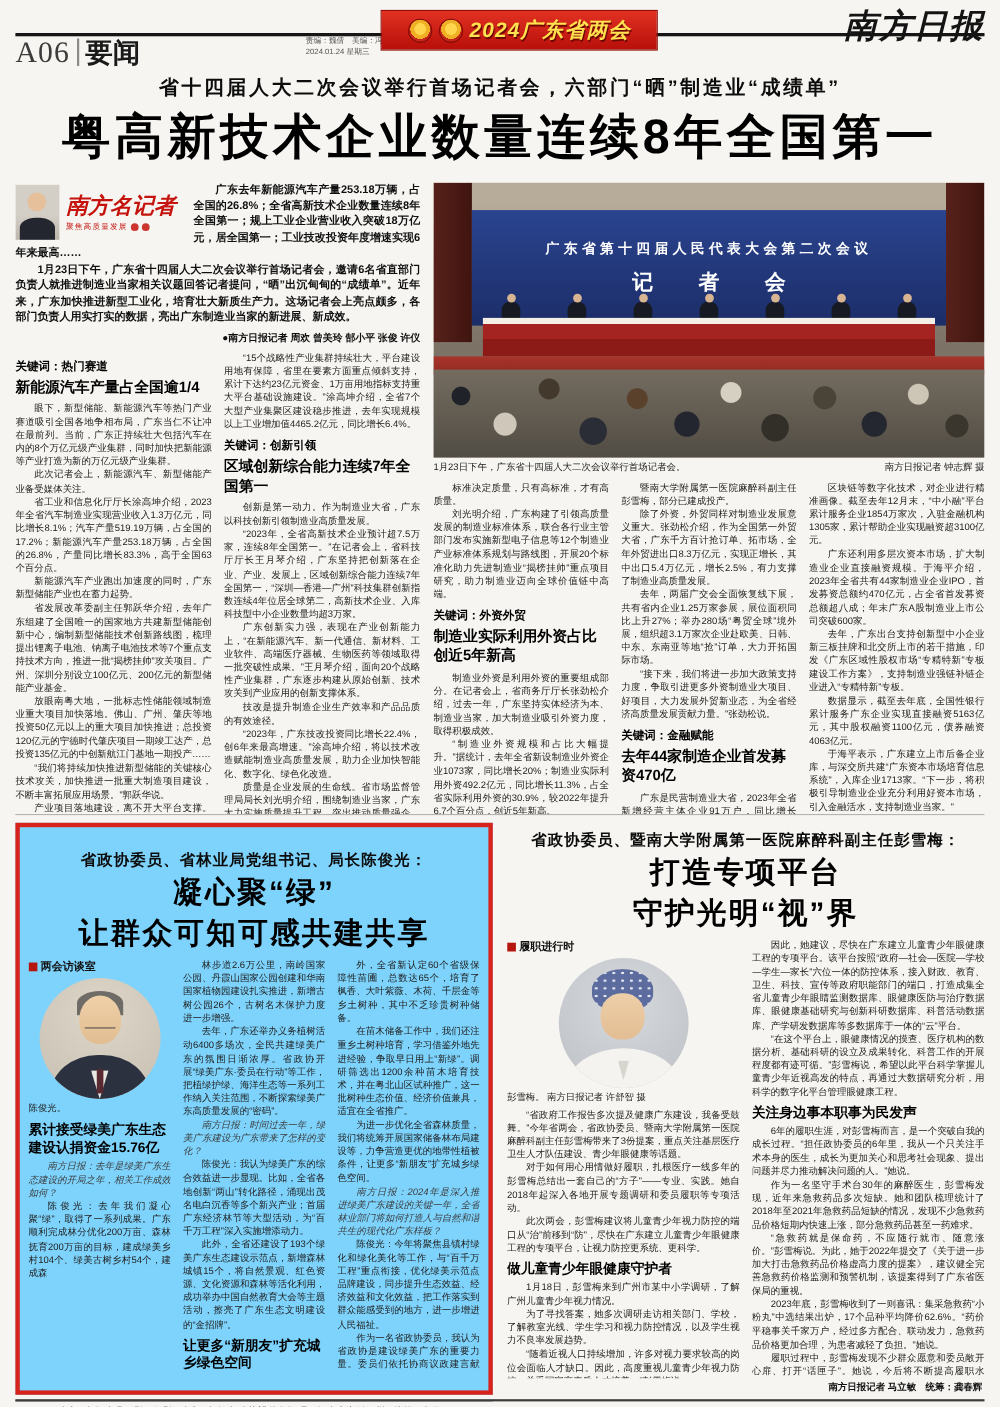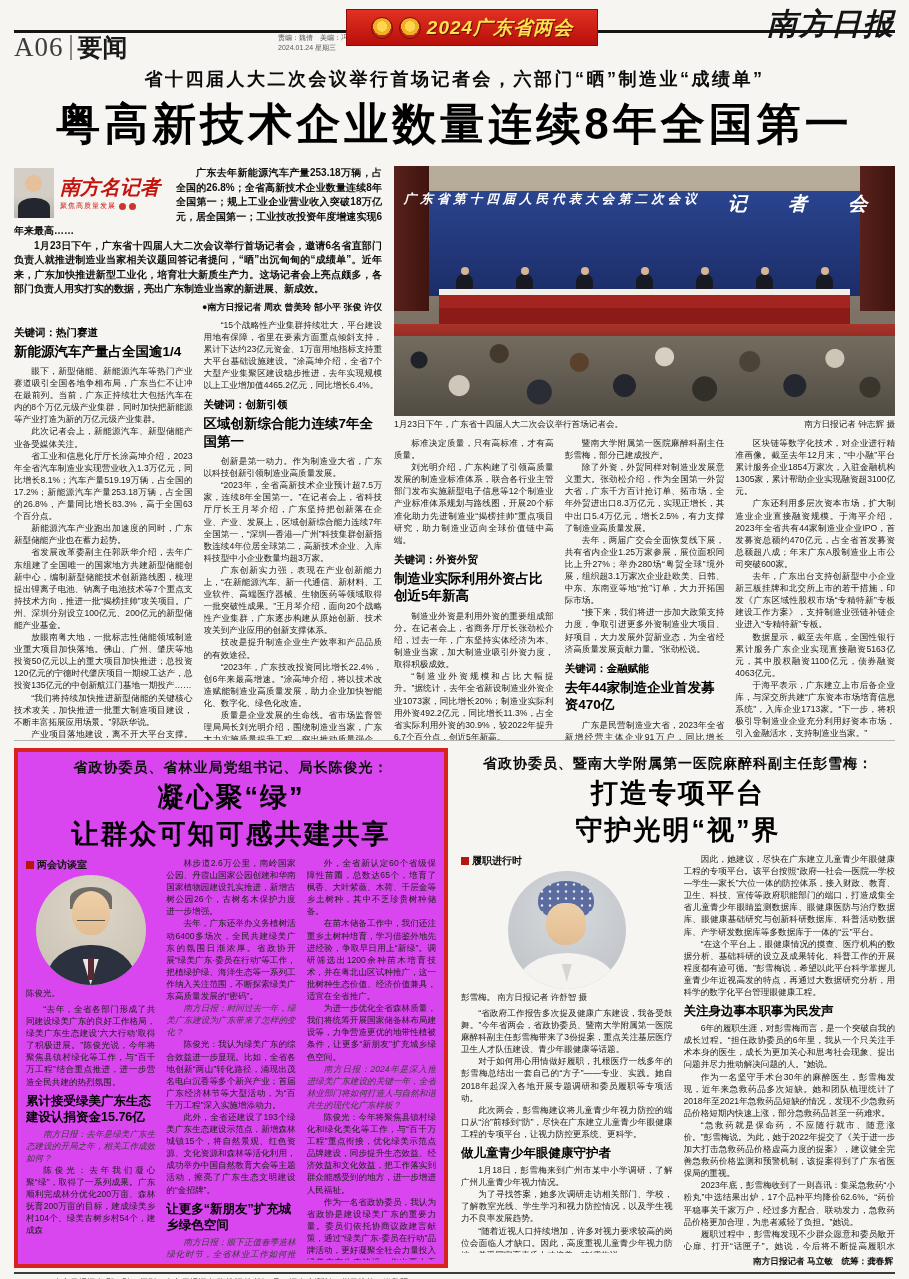--- a/index.html
+++ b/index.html
@@ -51,22 +51,22 @@
   .para.q{color:#3d3d3d;font-style:italic;}
   .keyword{font-size:10.5px;font-weight:900;margin:7px 0 3px;color:#000;}
   .colhead{font-size:13.5px;font-weight:900;line-height:17.5px;margin:0 0 5px;color:#000;}
 
   
   .main-right{flex:1;display:flex;flex-direction:column;overflow:hidden;}
   .photo{height:250px;position:relative;overflow:hidden;background:linear-gradient(#b6ac99 8%,#8e8476 30%,#7c7366 60%);}
   .curtain{position:absolute;top:0;height:58%;width:7%;background:linear-gradient(90deg,#58211b,#3f140f);}
   .curtain.left{left:0;} .curtain.right{right:0;}
   .backdrop{position:absolute;left:7%;right:7%;top:10%;height:42%;
-            background:linear-gradient(#2a448f,#1c2d68);display:flex;
-            justify-content:center;gap:9px;font-style:italic;}
+            background:linear-gradient(#2a448f,#1c2d68);display:flex;flex-direction:column;
+            align-items:center;justify-content:center;gap:9px;}
   .backdrop-l1{color:#fff;font-size:12.5px;font-weight:700;letter-spacing:4px;white-space:nowrap;}
   .backdrop-l2{color:#fff;font-size:19px;font-weight:800;letter-spacing:18px;text-indent:18px;white-space:nowrap;}
   .dais{position:absolute;left:9%;right:9%;top:49%;height:14%;}
   .dais-figures{position:absolute;top:-15px;left:4%;right:4%;display:flex;justify-content:space-between;}
   .fig{width:17px;height:18px;background:#171a22;border-radius:45% 45% 30% 30%;position:relative;}
   .fig::before{content:"";position:absolute;top:-7px;left:5px;width:8px;height:8px;border-radius:50%;background:#d8b592;}
   .dais-table{position:absolute;inset:0;background:linear-gradient(#f3efe6 0 16%,#a32420 16% 55%,#8c1b18 55%);}
   .carpet{position:absolute;left:0;right:0;top:63%;height:7%;background:linear-gradient(#a8342a,#8e2a22);}
   .audience{position:absolute;left:0;right:0;bottom:0;height:32%;
     background:
@@ -81,21 +81,21 @@
       radial-gradient(circle at 71% 32%,#4a4438 0 10px,transparent 11px),
       radial-gradient(circle at 80% 62%,#24272f 0 11px,transparent 12px),
       radial-gradient(circle at 88% 28%,#cdc5b6 0 9px,transparent 10px),
       radial-gradient(circle at 95% 64%,#3a362e 0 10px,transparent 11px),
       linear-gradient(#746c5f,#514c44);}
   .photo-caption{display:flex;justify-content:space-between;font-size:8.6px;margin:3px 0 6px;color:#222;}
 
   
   .bottom{display:flex;gap:13px;margin-top:7px;height:520px;}
   .card-left{width:434px;flex:none;box-sizing:border-box;border:4px solid #d8231c;
-             padding:4px 8px;display:flex;flex-direction:column;overflow:hidden;background:#d946ef;}
+             padding:18px 8px;display:flex;flex-direction:column;overflow:hidden;background:#7dd3fc;}
   .card-right{flex:1;display:flex;flex-direction:column;overflow:hidden;padding-top:4px;}
   .card-kicker{font-size:14px;font-weight:900;text-align:center;margin:3px 0 2px;letter-spacing:1px;color:#0c0c0c;}
   .card-title{font-size:27px;font-weight:900;text-align:center;line-height:33px;letter-spacing:2px;margin:2px;color:#000;}
   .card-title.last{margin-bottom:6px;}
   .card-col{flex:1;overflow:hidden;}
   .tag{font-size:10px;font-weight:800;margin:1px 0 3px;display:flex;align-items:center;gap:3px;color:#111;}
   .tag-sq{width:8px;height:8px;background:#b5170f;flex:none;}
   .inhead{font-size:12.5px;font-weight:900;line-height:16px;margin:5px 0 3px;color:#000;}
   .portrait{width:110px;height:110px;border-radius:50%;margin:2px auto 3px;position:relative;overflow:hidden;flex:none;}
   .portrait.man{background:radial-gradient(circle at 50% 30%,#ddd6c9,#c6bfb1);}
@@ -275,23 +275,20 @@
           </div>
           <div class="portrait man">
             <span class="man-hair"></span>
             <span class="man-head"></span>
             <span class="man-glasses"></span>
             <span class="man-suit"></span>
             <span class="man-shirt"></span>
             <span class="man-tie"></span>
           </div>
           <p class="portrait-cap">陈俊光。</p>
-          <div>
-              <p class="para">“去年，全省各部门形成了共同建设绿美广东的良好工作格局，绿美广东生态建设‘六大行动’取得了积极进展。”陈俊光说，今年将聚焦县镇村绿化等工作，与“百千万工程”结合重点推进，进一步营造全民共建的热烈氛围。</p>
-            </div>
           <h4 class="inhead">累计接受绿美广东生态建设认捐资金15.76亿</h4>
           <div>
               <p class="para q">南方日报：去年是绿美广东生态建设的开局之年，相关工作成效如何？</p>
               <p class="para">陈俊光：去年我们凝心聚“绿”，取得了一系列成果。广东顺利完成林分优化200万亩、森林抚育200万亩的目标，建成绿美乡村104个、绿美古树乡村54个，建成森</p>
             </div>
         </div>
         <div class="card-col">
           <div>
               <p class="para">林步道2.6万公里，南岭国家公园、丹霞山国家公园创建和华南国家植物园建设扎实推进，新增古树公园26个，古树名木保护力度进一步增强。</p>
               <p class="para">去年，广东还举办义务植树活动6400多场次，全民共建绿美广东的氛围日渐浓厚。省政协开展“绿美广东·委员在行动”等工作，把植绿护绿、海洋生态等一系列工作纳入关注范围，不断探索绿美广东高质量发展的“密码”。</p>

